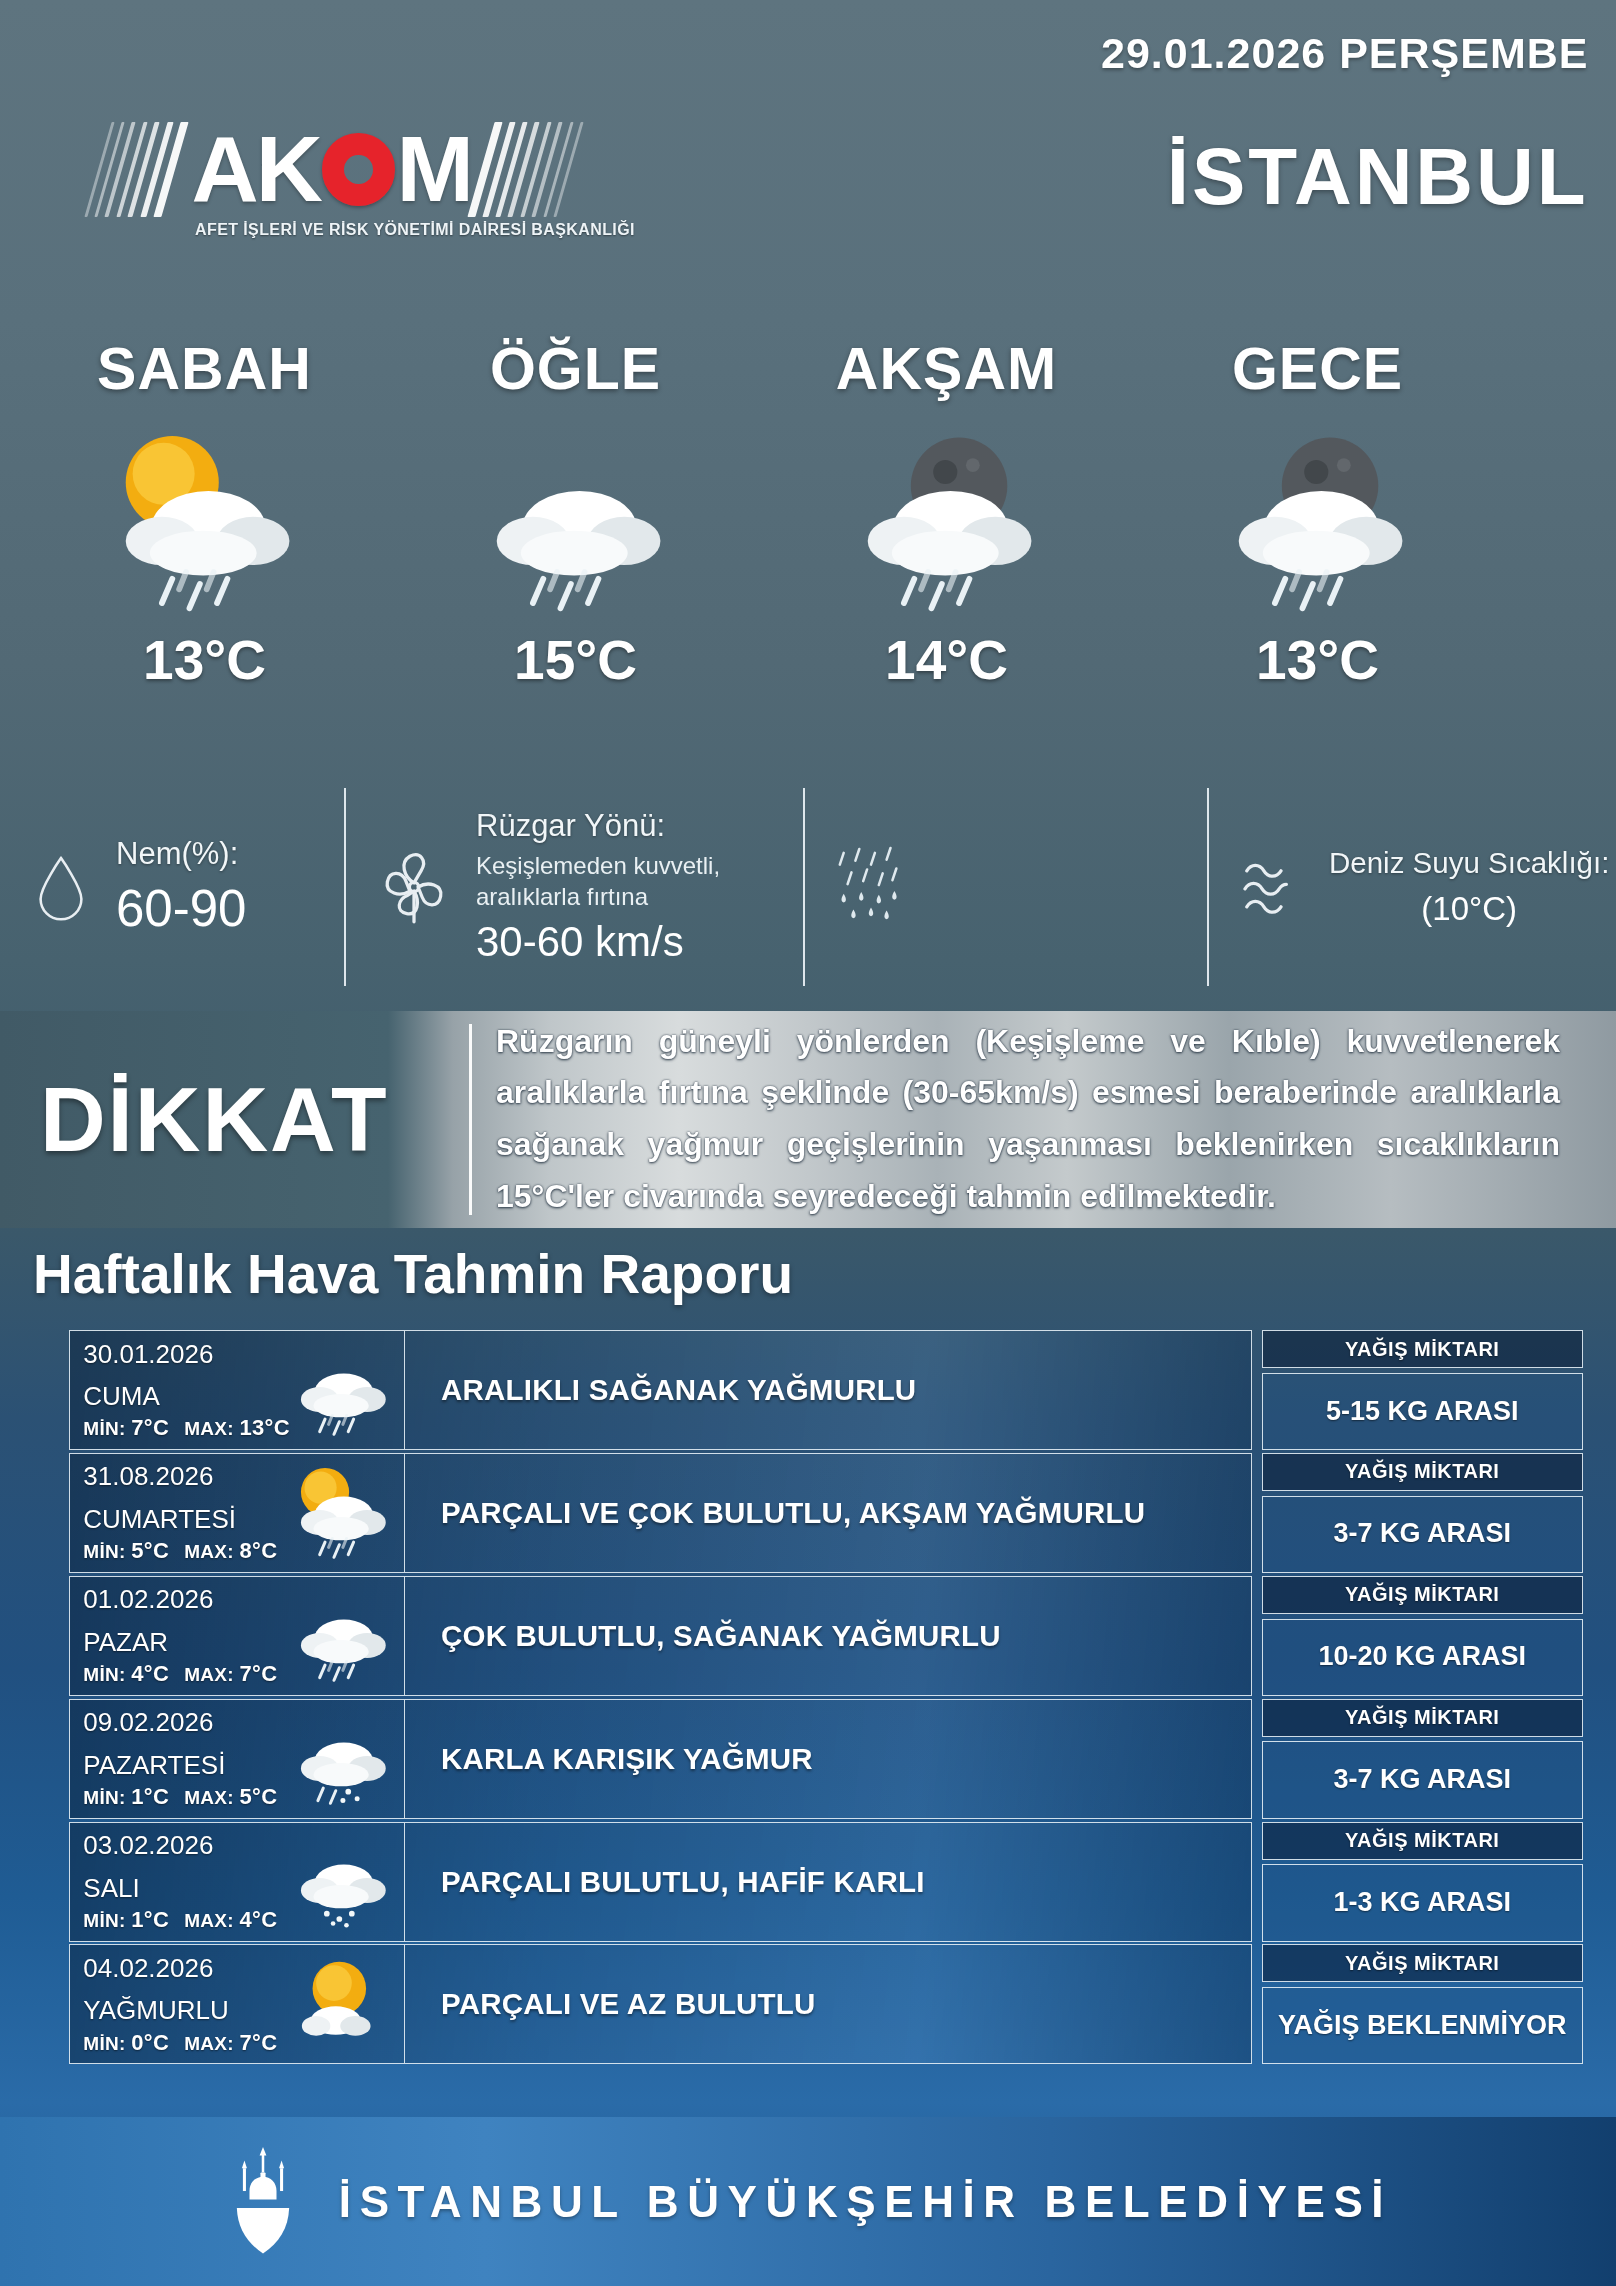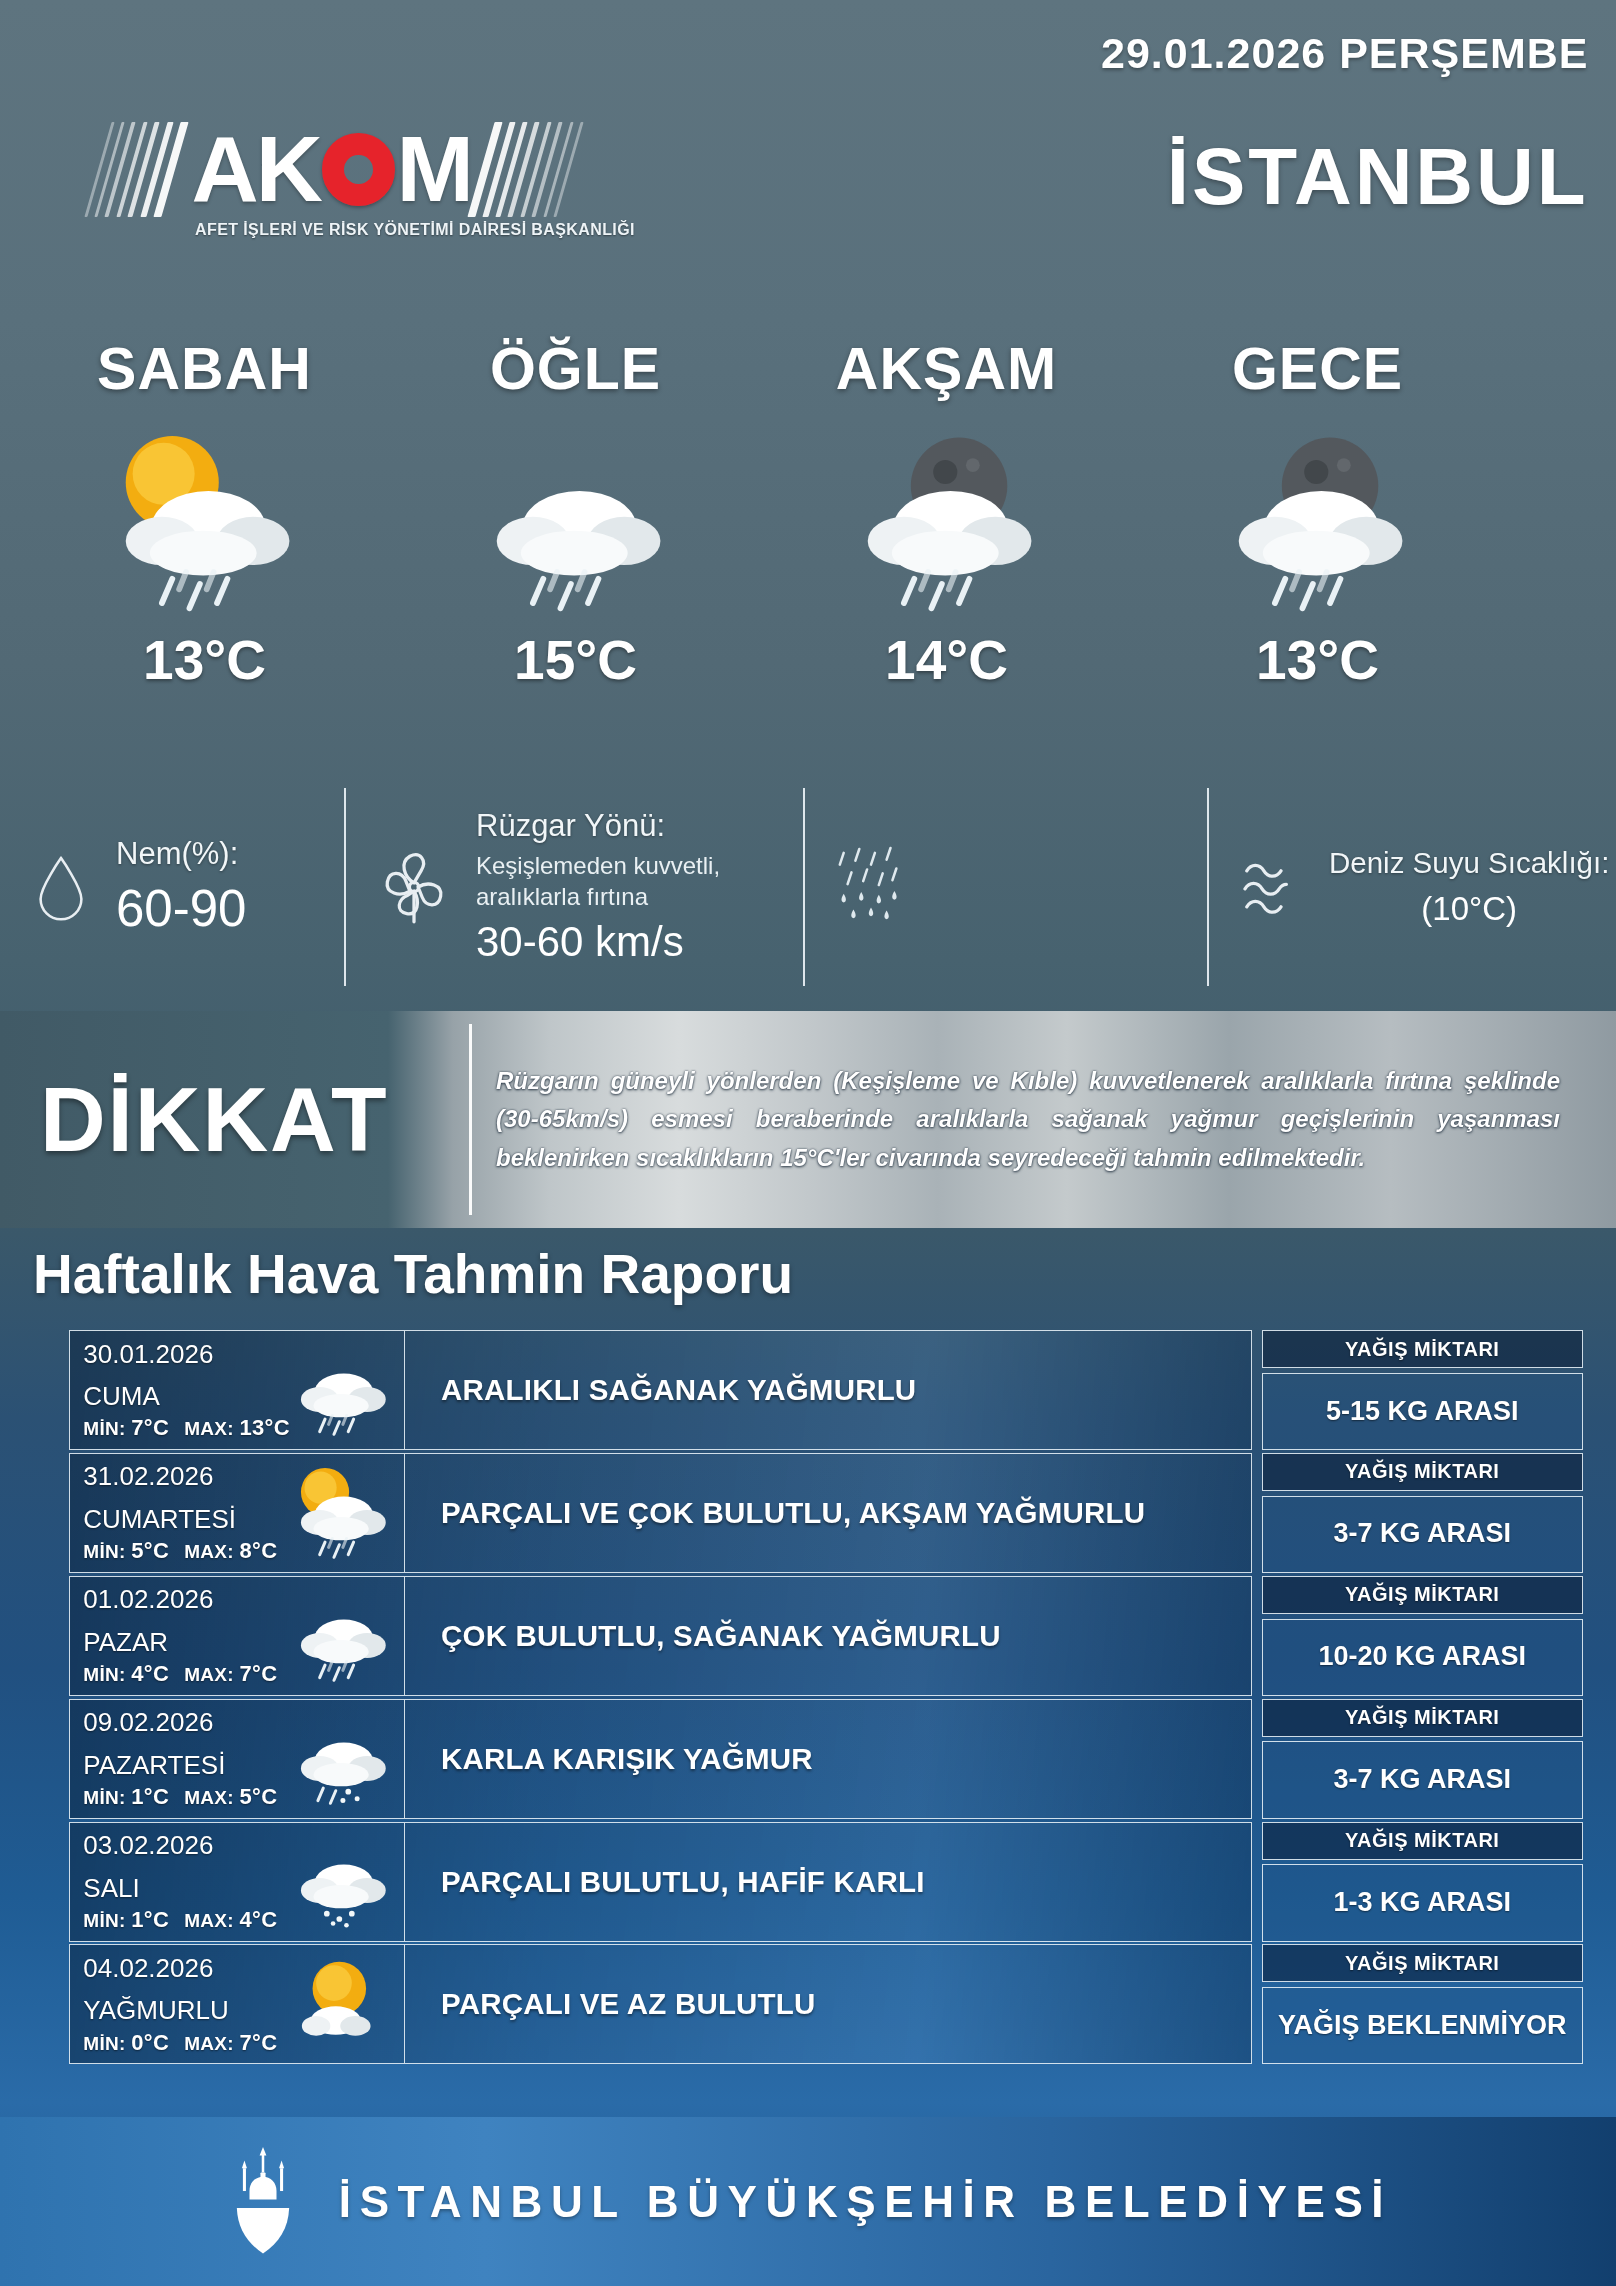--- a/index.html
+++ b/index.html
@@ -50,22 +50,22 @@
   .warning{position:absolute; top:1011px; left:0; width:1617px; height:217px;
     background:linear-gradient(90deg,
       #415a66 0%, #46636f 24%, #97a2a8 28%, #bfc6c9 34%, #d8dcdd 42%,
       #c2c8cb 50%, #a9b2b7 58%, #c4cacc 66%, #9aa5ab 76%, #b6bdc1 86%, #8f9aa1 100%);}
   .dikkat{position:absolute; left:40px; top:50%; transform:translateY(-50%);
     font-size:91px; font-weight:900; letter-spacing:1.9px; color:#fff;
     text-shadow:0 2.9px 5.7px rgba(0,0,0,.4);}
   .warn-divider{position:absolute; left:469px; top:13.3px; bottom:13.3px; width:2.9px;
     background:rgba(255,255,255,.95);}
   .warn-text{position:absolute; left:496px; right:57px; top:50%; transform:translateY(-50%);
-    font-size:24px; font-weight:700; line-height:1.62; text-align:justify; color:#fff;
-    text-shadow:0 1px 2.9px rgba(25,40,55,.85), 0 0 1.9px rgba(25,40,55,.7);font-style:italic;}
+    font-size:32px; font-weight:700; line-height:1.62; text-align:justify; color:#fff;
+    text-shadow:0 1px 2.9px rgba(25,40,55,.85), 0 0 1.9px rgba(25,40,55,.7);}
   
   .weekly-title{position:absolute; top:1242px; left:33px; font-size:55px; font-weight:800;
     text-shadow:0 1.9px 4.8px rgba(0,0,0,.4);}
   .wtable{position:absolute; top:1330px; left:33px; width:1550px;}
   .wrow{display:flex; height:120px; margin-bottom:2.9px;}
   .main-box{flex:0 0 1183px; display:flex; box-sizing:border-box;
     border:1.9px solid rgba(228,238,245,.9);
     background:linear-gradient(96deg, rgba(8,32,58,.50) 0%, rgba(30,70,110,.22) 40%,
       rgba(110,165,215,.16) 72%, rgba(12,45,80,.38) 100%);margin-left:36px;}
   .datecell{flex:0 0 335px; position:relative; box-sizing:border-box;
@@ -327,21 +327,21 @@
       <div class="rowgap"></div>
       <div class="amountcol">
         <div class="amount-hdr">YAĞIŞ MİKTARI</div>
         <div class="amount-val">5-15 KG ARASI</div>
       </div>
     </div>
 
     <div class="wrow">
       <div class="main-box">
         <div class="datecell">
-          <div class="rdate">31.02.2026</div>
+          <div class="rdate">31.08.2026</div>
           <div class="rday">CUMARTESİ</div>
           <div class="rminmax">
             <span>MİN:</span>
             <span class="deg">5°C</span>
             <span style="margin-left:9.5px;">MAX:</span>
             <span class="deg">8°C</span>
           </div>
           <div class="rowicon"><svg viewBox="0 0 130 115">
                 <circle cx="46" cy="38" r="27" fill="#f3ad10"></circle>
                 <circle cx="41" cy="33" r="18" fill="#f9c838" opacity="0.9"></circle>

